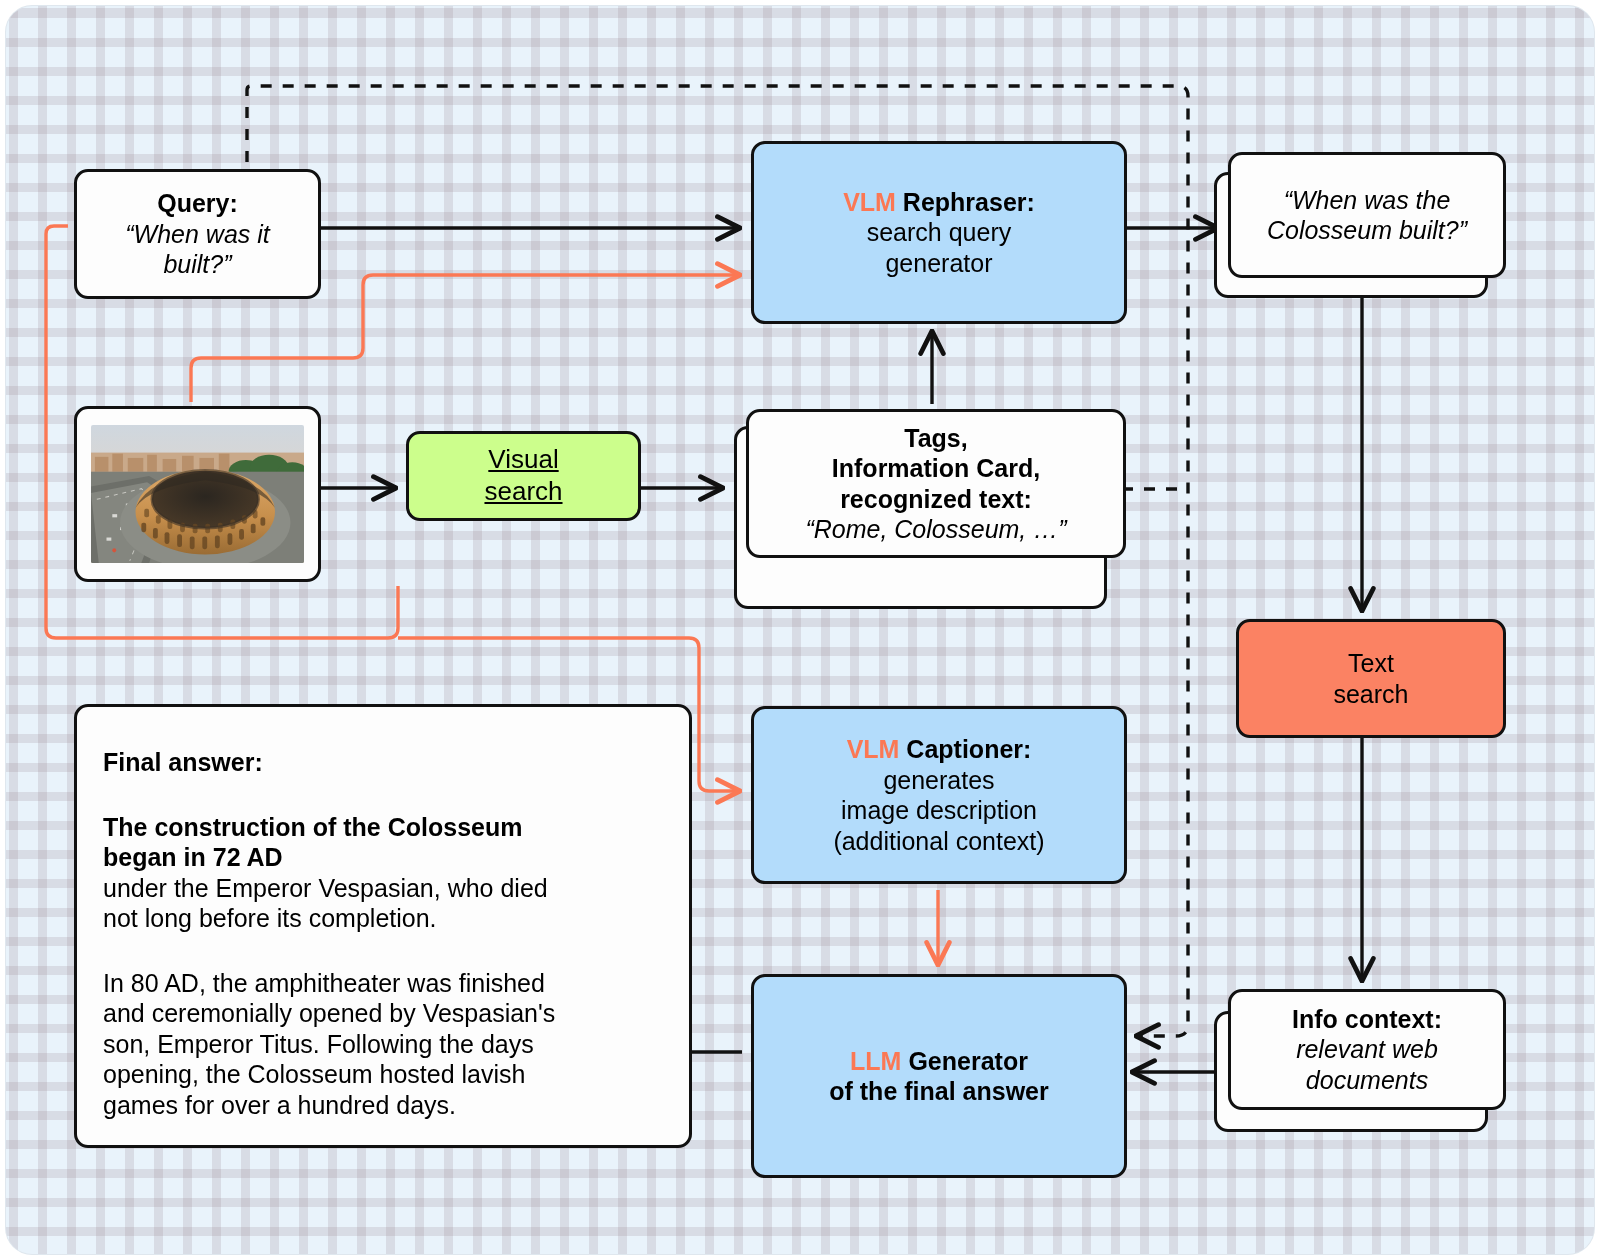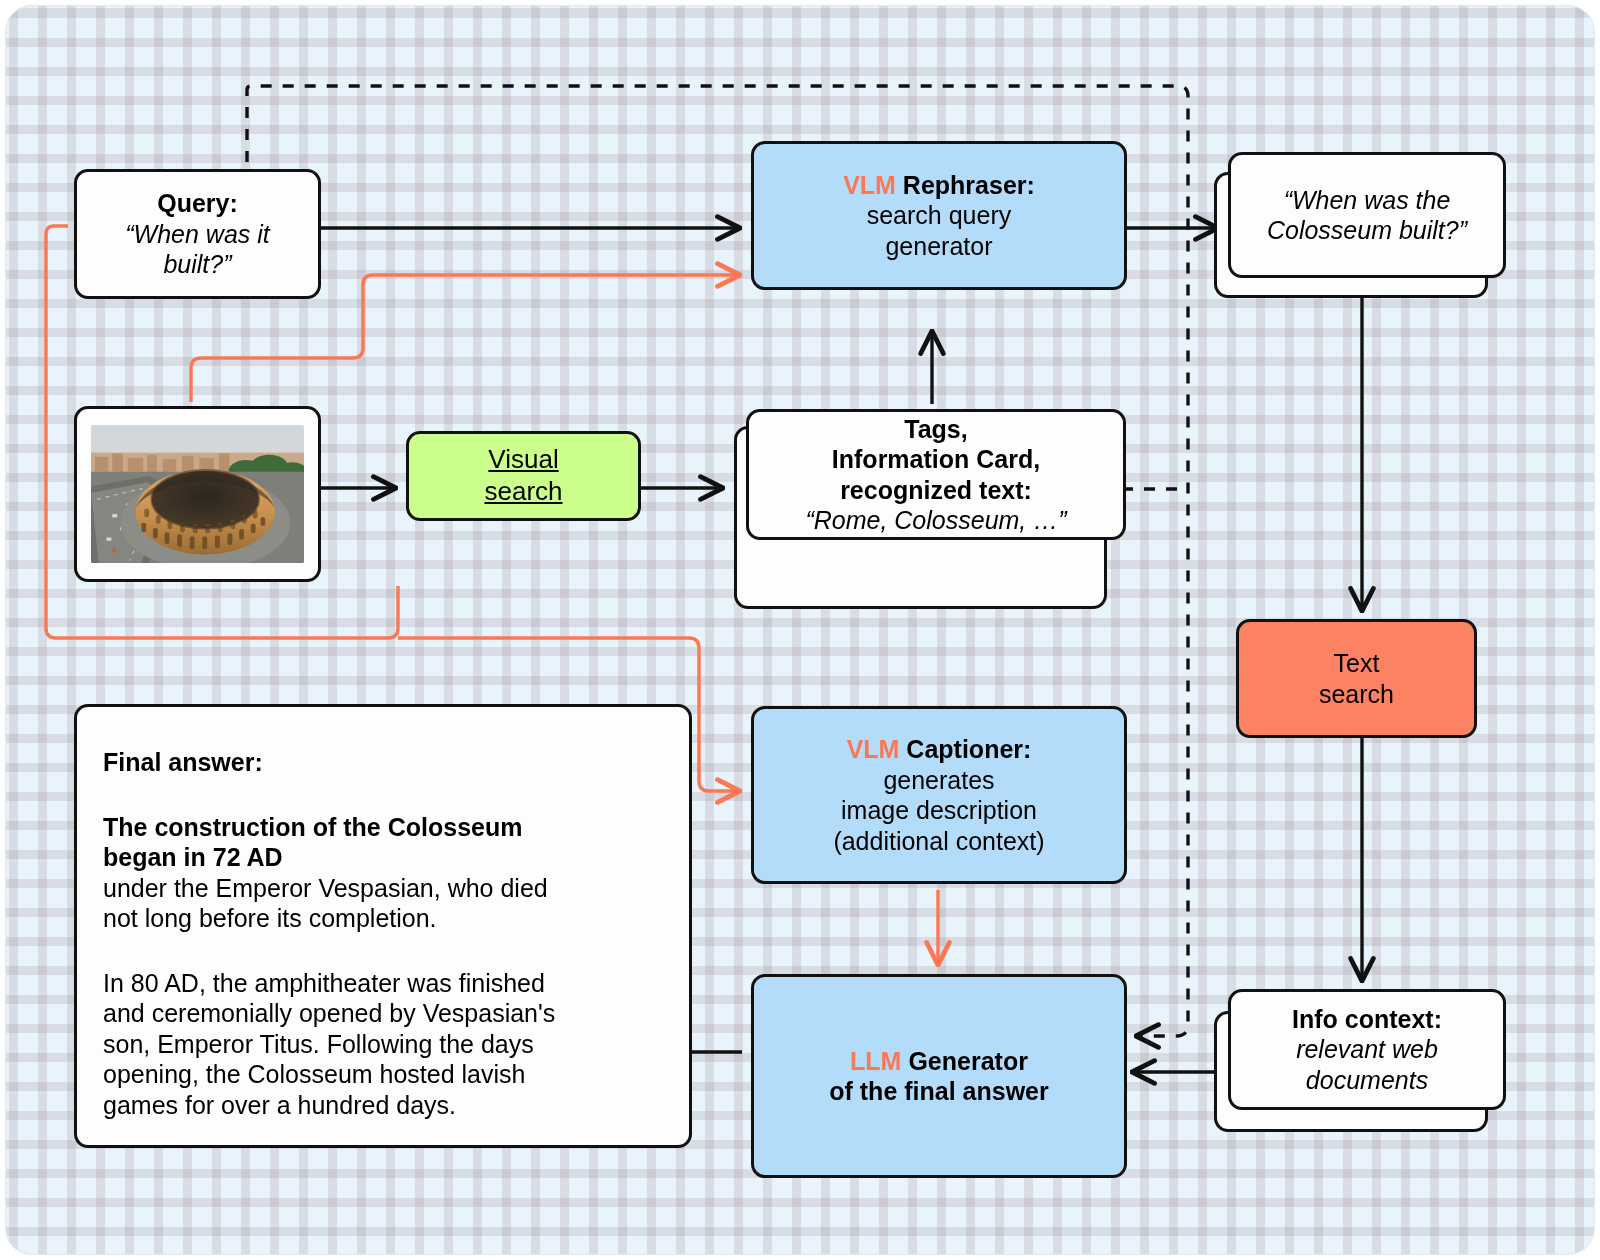--- a/index.html
+++ b/index.html
@@ -45,30 +45,30 @@
 
   
   #query-node{left:68px;top:163px;width:247px;height:130px;font-size:25px;}
   #image-node{left:68px;top:400px;width:247px;height:176px;padding:16px 14px;
               background:#fdfdfd;align-items:center;justify-content:center;}
   #thumb{width:100%;height:100%;border-radius:2px;overflow:hidden;position:relative;}
 
   #visual-search-node{left:400px;top:425px;width:235px;height:90px;font-size:26px;text-decoration:underline;}
 
   #tags-back{left:728px;top:420px;width:373px;height:183px;}
-  #tags-node{left:740px;top:403px;width:380px;height:131px;font-size:25px;padding:4px 10px;}
-
-  #rephraser-node{left:745px;top:135px;width:376px;height:149px;font-size:25px;}
+  #tags-node{left:740px;top:403px;width:380px;height:149px;font-size:25px;padding:4px 10px;}
+
+  #rephraser-node{left:745px;top:135px;width:376px;height:183px;font-size:25px;}
   #captioner-node{left:745px;top:700px;width:376px;height:178px;font-size:25px;}
   #generator-node{left:745px;top:968px;width:376px;height:204px;font-size:25px;}
 
   #sq-back{left:1208px;top:166px;width:274px;height:126px;}
   #sq-node{left:1222px;top:146px;width:278px;height:126px;font-size:25px;padding:20px 12px;}
 
-  #textsearch-node{left:1230px;top:613px;width:241px;height:119px;font-size:25px;}
+  #textsearch-node{left:1230px;top:613px;width:270px;height:119px;font-size:25px;}
 
   #ctx-back{left:1208px;top:1005px;width:274px;height:121px;}
   #ctx-node{left:1222px;top:983px;width:278px;height:121px;font-size:25px;padding:20px 10px;}
 
   #answer-node{left:68px;top:698px;width:618px;height:444px;
                display:block;padding:40px 30px 0 26px;text-align:left;font-size:25px;}
   #answer-node .para{margin:0 0 0 0;}
   #answer-node .gap{height:34px;}
   #answer-node .lead{font-weight:bold;}
 </style>

